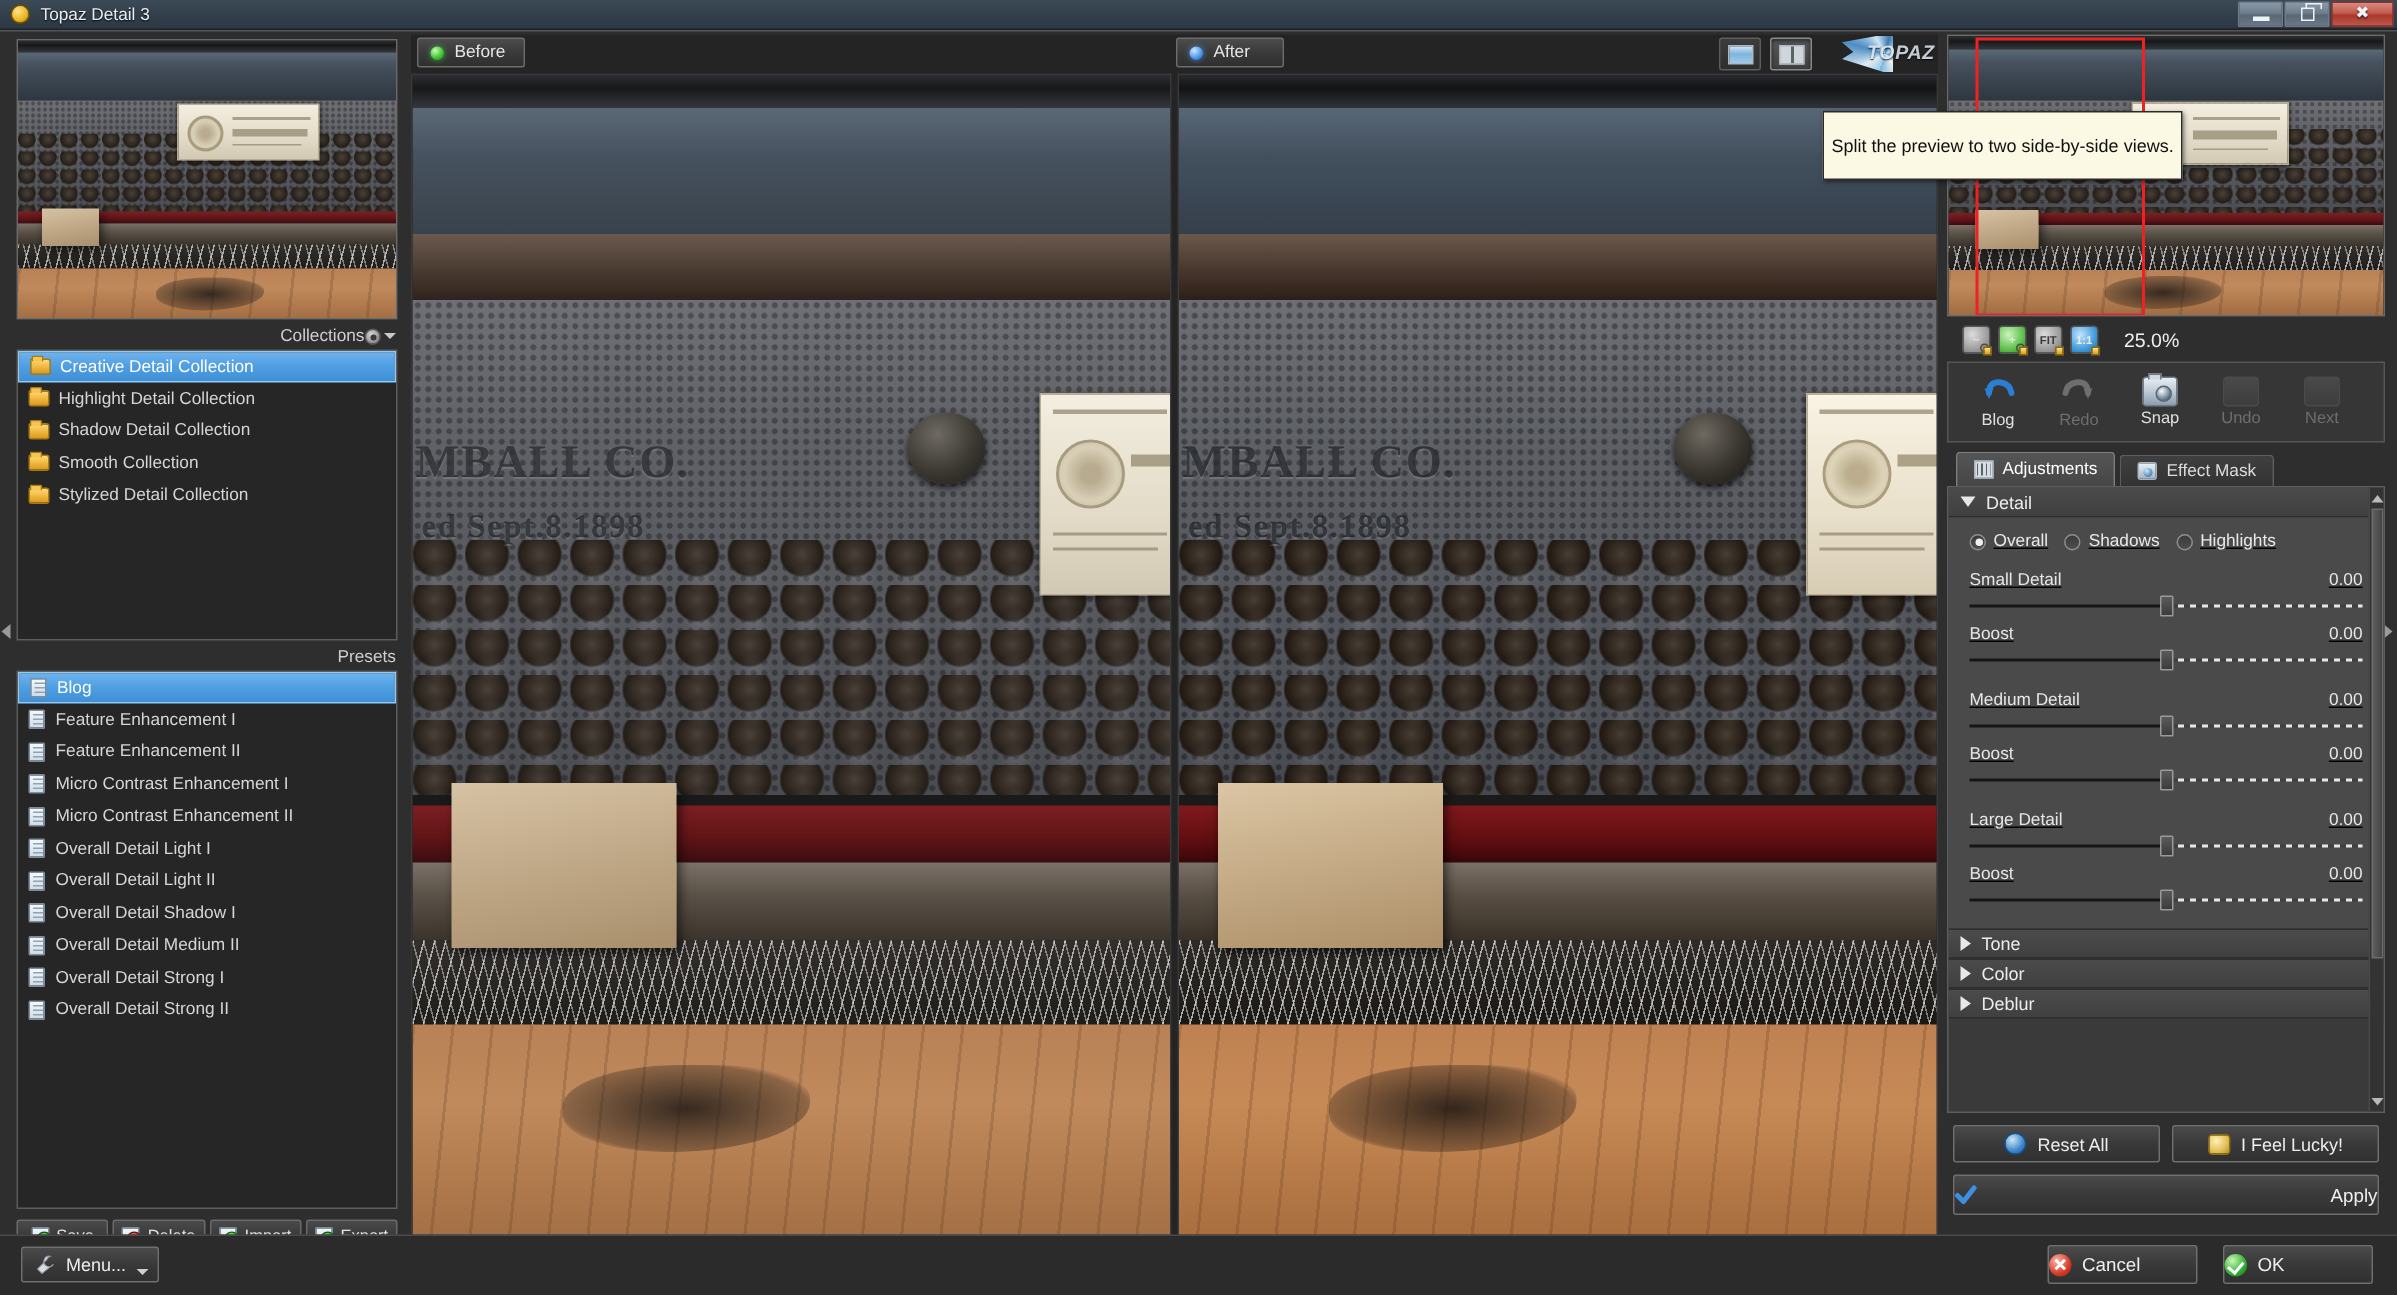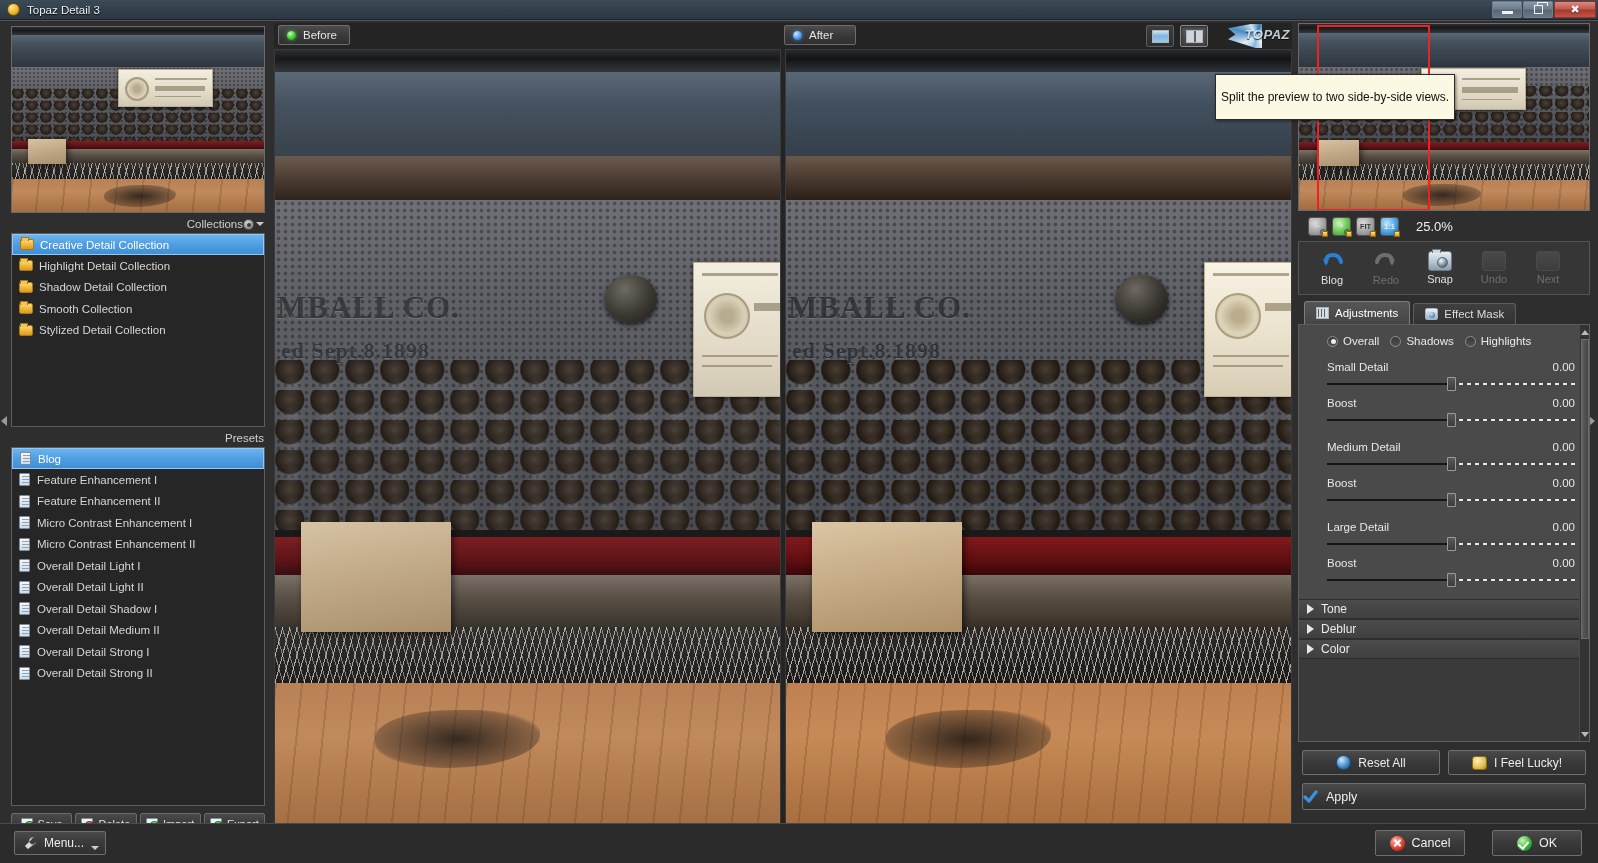--- a/index.html
+++ b/index.html
@@ -263,21 +263,21 @@
   #adj-body {
     height: 418px; background: #3a3a3a; border: 1px solid #5d5d5d; position: relative; overflow: hidden;
   }
   .section-head {
     height: 20px; background: linear-gradient(180deg,#4b4b4b,#404040); display: flex; align-items: center;
     gap: 7px; padding-left: 8px; color: #ececec; font-size: 12px; cursor: pointer;
     border-bottom: 1px solid #2e2e2e;
   }
   .tri-down { width:0;height:0;border-left:5.5px solid transparent;border-right:5.5px solid transparent;border-top:7px solid #e8e8e8;}
   .tri-right { width:0;height:0;border-top:5.5px solid transparent;border-bottom:5.5px solid transparent;border-left:7px solid #e8e8e8;}
-  #detail-body { padding: 10px 14px 6px 28px; background: #4a4a4a; }
+  #detail-body { padding: 10px 14px 6px 14px; background: #4a4a4a; text-decoration: underline; }
   #radio-row { display: flex; align-items: center; gap: 5px; margin-bottom: 14px; }
   .radio-item { display: flex; align-items: center; gap: 5px; color: #e9e9e9; font-size: 11.5px; cursor: pointer; margin-right: 6px;}
   .radio-dot { width: 11px; height: 11px; border-radius: 50%; border: 1px solid #8e8e8e;
      background: linear-gradient(180deg,#3a3a3a,#4e4e4e); position: relative; flex: none;}
   .radio-item.on .radio-dot:after { content:""; position:absolute; left:2.5px; top:2.5px; width:5px; height:5px;
      border-radius:50%; background:#efefef;}
   .slider-row { margin-bottom: 3px; }
   .slider-head { display: flex; justify-content: space-between; align-items: baseline; color: #e7e7e7; font-size: 11.5px; margin-bottom: 4px;}
   .slider-head .val { color: #e7e7e7; font-size: 11.5px; }
   .track { position: relative; height: 14px; margin-bottom: 6px; }
@@ -300,35 +300,35 @@
   .abtn { flex: 1; height: 25px; background: linear-gradient(180deg,#4a4a4a 0%,#393939 50%,#303030 100%);
     border: 1px solid #6f6f6f; color: #ededed; font-size: 12px; border-radius: 2px;
     display: flex; align-items: center; justify-content: center; gap: 7px; cursor: pointer;}
   .ic-reset { width: 15px; height: 15px; border-radius: 50%;
      background: radial-gradient(circle at 35% 30%, #cfe6fa, #3c86c8 60%, #1b5690); border:1px solid #184d80;}
   .ic-dice { width: 15px; height: 14px; border-radius: 3px;
      background: radial-gradient(circle at 35% 30%, #fff0b8, #e3bf57 60%, #b08c1d); border:1px solid #8a6d13;}
   #apply-row { margin-top: 8px; padding: 0 4px; }
   #apply-btn { width: 100%; height: 27px; background: linear-gradient(180deg,#4a4a4a 0%,#393939 50%,#303030 100%);
     border: 1px solid #6f6f6f; color: #f0f0f0; font-size: 12.5px; border-radius: 2px;
-    display: flex; align-items: center; justify-content: flex-start; gap: 8px; cursor: pointer;}
+    display: flex; align-items: center; justify-content: space-between; gap: 8px; cursor: pointer;}
   .ic-check { width: 15px; height: 14px; position: relative; }
   
   #bottom-bar { position: absolute; left: 0; bottom: 0; width: 1598px; height: 40px;
      background: #2b2b2b; border-top: 1px solid #4a4a4a; }
   #menu-btn { position: absolute; left: 14px; top: 7px; width: 92px; height: 24px;
      background: linear-gradient(180deg,#4a4a4a 0%,#393939 50%,#303030 100%); border: 1px solid #6f6f6f;
      color: #ededed; font-size: 12px; display: flex; align-items: center; gap: 6px; padding-left: 8px;
      cursor: pointer; border-radius: 2px;}
   .ic-wrench { width: 15px; height: 14px; position: relative; }
   #menu-caret { position: absolute; right: 6px; bottom: 4px; width:0;height:0;
      border-left:4px solid transparent;border-right:4px solid transparent;border-top:4px solid #cfcfcf;}
-  .bbtn { position: absolute; top: 6px; height: 26px; width: 90px;
+  .bbtn { position: absolute; top: 6px; height: 26px; width: 100px;
      background: linear-gradient(180deg,#4a4a4a 0%,#393939 50%,#303030 100%); border: 1px solid #6f6f6f;
-     color: #efefef; font-size: 12.5px; display: flex; align-items: center; justify-content: center; gap: 7px;
+     color: #efefef; font-size: 12.5px; display: flex; align-items: center; justify-content: flex-start; gap: 7px;
      cursor: pointer; border-radius: 2px;}
   #cancel-btn { right: 133px; }
   #ok-btn { right: 16px; }
   .ic-x { width: 15px; height: 15px; border-radius: 50%;
      background: radial-gradient(circle at 35% 30%, #ffb2a8, #d63b28 60%, #8f1e0e); position: relative;}
   .ic-x:before,.ic-x:after{content:"";position:absolute;left:3px;top:6.5px;width:9px;height:2px;background:#fff;}
   .ic-x:before{transform:rotate(45deg);} .ic-x:after{transform:rotate(-45deg);}
   .ic-ok { width: 15px; height: 15px; border-radius: 50%;
      background: radial-gradient(circle at 35% 30%, #c9f7b4, #2fae33 60%, #14701d); position: relative;}
   .ic-ok:after{content:"";position:absolute;left:3.5px;top:3px;width:5px;height:8px;border:2px solid #fff;
@@ -669,20 +669,24 @@
         <span class="tab-ico adj"></span>
         <span>Adjustments</span>
       </div>
       <div class="tab">
         <span class="tab-ico mask"></span>
         <span>Effect Mask</span>
       </div>
     </div>
 
     <div id="adj-body">
+      <div class="section-head">
+        <span class="tri-down"></span>
+        <span>Detail</span>
+      </div>
 
       <div id="detail-body">
         <div id="radio-row">
           <span class="radio-item on">
             <span class="radio-dot"></span>
             <span>Overall</span>
           </span>
           <span class="radio-item">
             <span class="radio-dot"></span>
             <span>Shadows</span>
@@ -769,25 +773,25 @@
           </div>
         </div>
       </div>
 
       <div class="section-head collapsed-sec">
         <span class="tri-right"></span>
         <span>Tone</span>
       </div>
       <div class="section-head collapsed-sec">
         <span class="tri-right"></span>
-        <span>Deblur</span>
+        <span>Color</span>
       </div>
       <div class="section-head collapsed-sec">
         <span class="tri-right"></span>
-        <span>Color</span>
+        <span>Deblur</span>
       </div>
 
       <div id="panel-scrollbar">
         <div class="arw up">
             <div class="t-up"></div>
           </div>
         <div class="thumb"></div>
         <div class="arw dn">
             <div class="t-dn"></div>
           </div>

